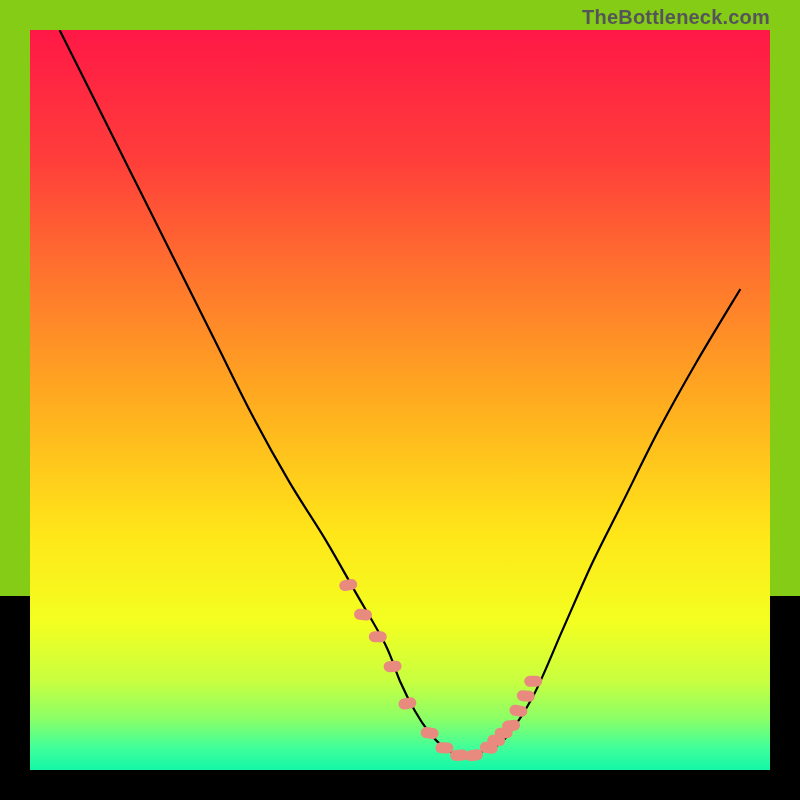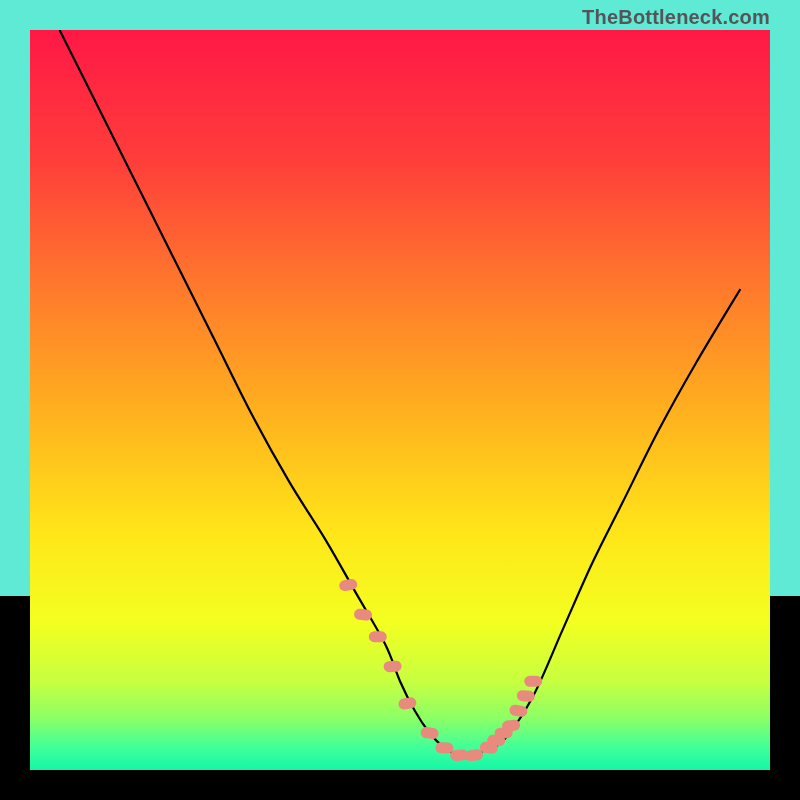--- a/index.html
+++ b/index.html
@@ -9,21 +9,21 @@
     height: 800px;
     background: #000;
     overflow: hidden;
   }
   .frame {
     position: absolute;
     top: 0;
     left: 0;
     width: 800px;
     height: 596px;
-    background: #5eead4;
+    background: #84cc16;
     text-align: right;
   }
   .plot-area {
     position: absolute;
     top: 30px;
     left: 30px;
     width: 740px;
     height: 740px;
   }
   .gradient-bg {

